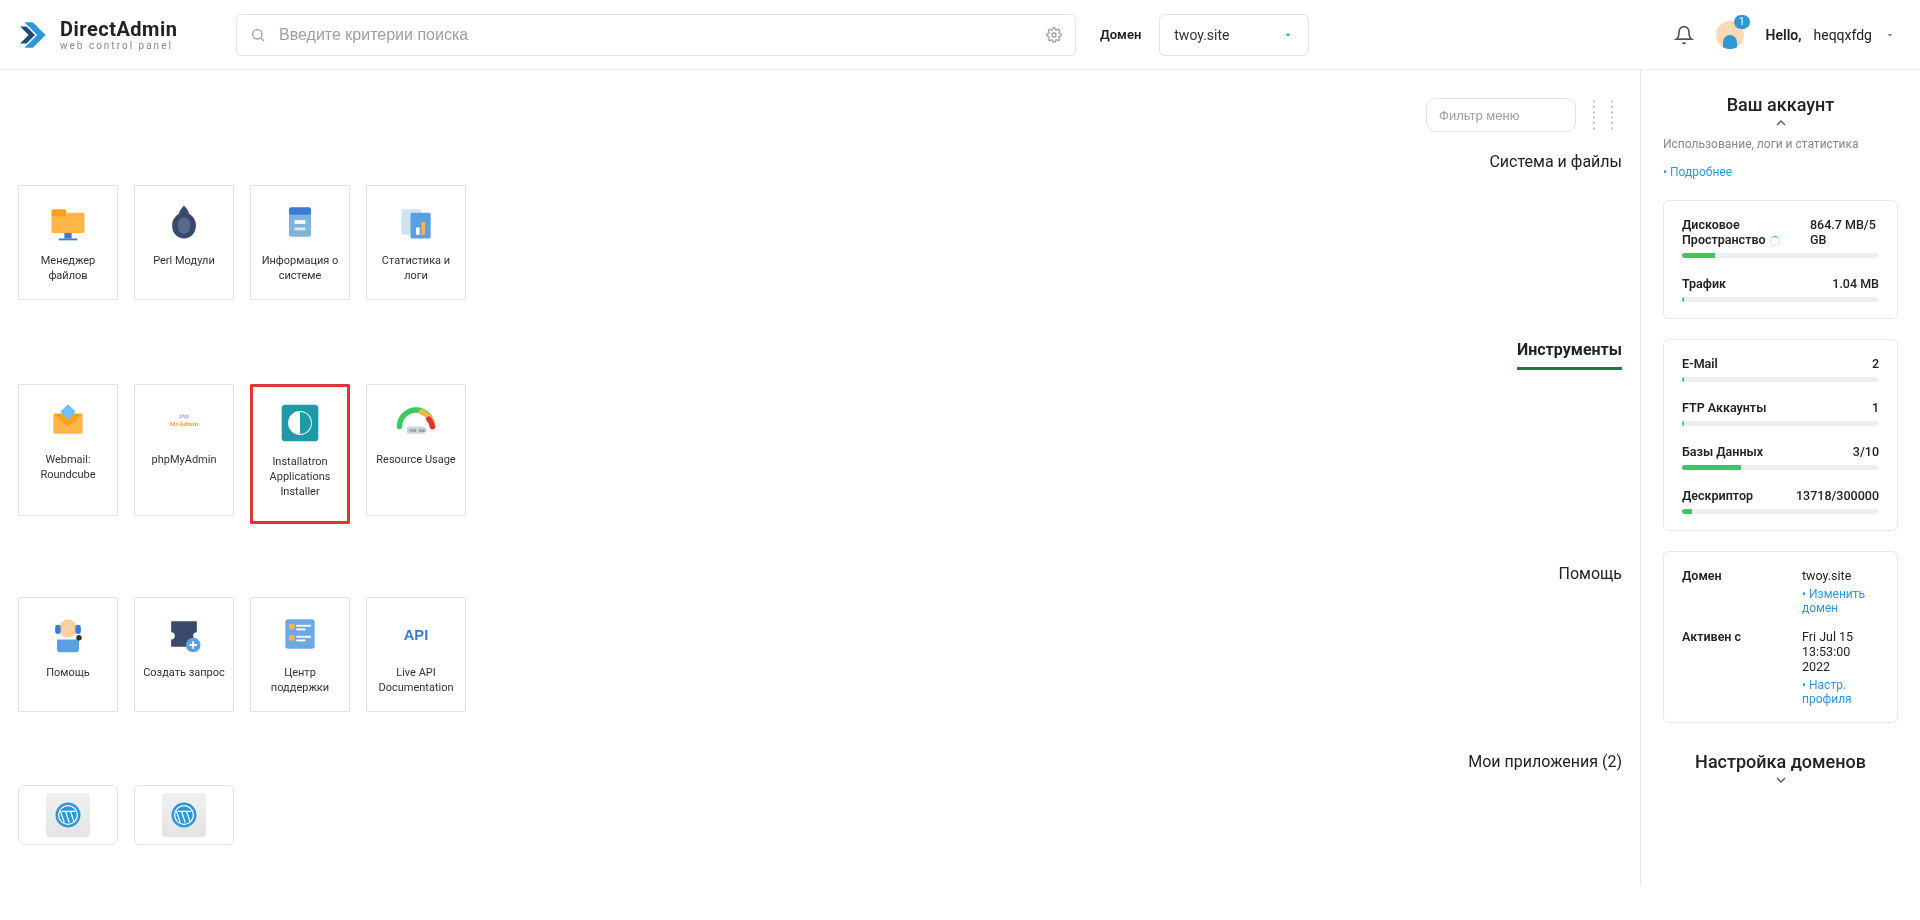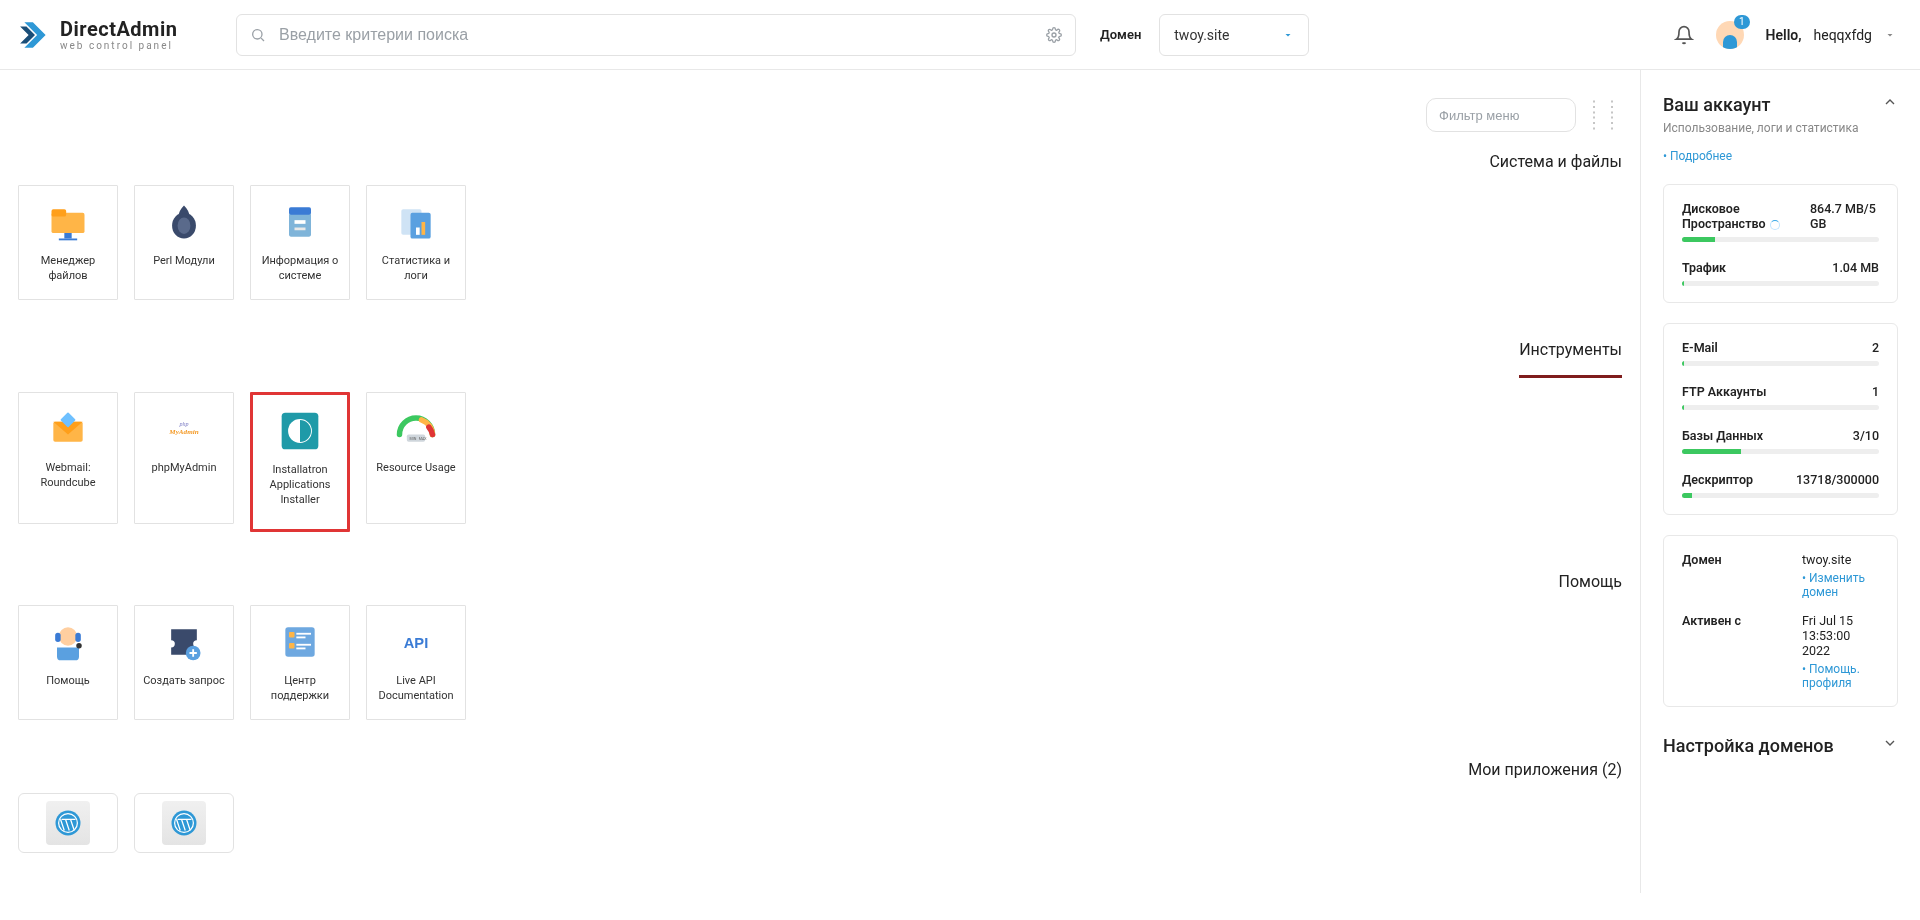--- a/index.html
+++ b/index.html
@@ -40,37 +40,37 @@
 
 
 .filter-row { display: flex; justify-content: flex-end; align-items: center; gap: 10px; margin-bottom: 20px; }
 .filter-input { width: 150px; height: 34px; border: 1px solid #e2e2e2; border-radius: 10px; padding: 0 12px; font-size: 13px; outline: none; }
 .filter-input::placeholder { color: #9aa0a6; }
 .drag-handle { color: #bbb; cursor: grab; font-size: 16px; line-height: 1; }
 .drag-handle span { display:block; letter-spacing:2px; }
 
 
 .section-title { font-size: 16px; font-weight: 400; margin: 8px 0 14px; color: #222; text-align: right; }
-.tools-title { display: inline-block; padding-bottom: 16px; border-bottom: 3px solid #7f1d1d; }
+.tools-title { display: inline-block; padding-bottom: 8px; border-bottom: 3px solid #15803d; font-weight: bold; }
 
 .tiles { display: flex; flex-wrap: wrap; gap: 16px; margin-bottom: 40px; }
 .tile { width: 100px; height: 115px; border: 1px solid #e2e2e2; border-radius: 1px; display: flex; flex-direction: column; align-items: center; justify-content: flex-start; padding: 14px 6px 8px; text-align: center; cursor: pointer; }
 .tile.highlight { border: 3px solid #e03535; height: 140px; }
 .tile-icon { width: 44px; height: 44px; display: flex; align-items: center; justify-content: center; margin-bottom: 10px; }
 .tile-label { font-size: 11px; line-height: 1.35; color: #333; }
 
 .tile.tall { height: 132px;  } 
 .apps-row { display:flex; gap:16px; }
 
 
 .wp-box { width:100px; height:60px; border:1px solid #e2e2e2; border-radius:6px; display:flex; align-items:center; justify-content:center; cursor:pointer; }
 .wp-badge { width:44px; height:44px; border-radius:4px; background:linear-gradient(#f0f0f0,#e4e4e4); display:flex; align-items:center; justify-content:center; }
 
 
-.panel-head { display: flex; align-items: flex-start; justify-content: space-between; cursor: pointer; margin-bottom: 6px; }
+.panel-head { display: flex; align-items: center; justify-content: space-between; cursor: pointer; margin-bottom: 6px; flex-direction: column; }
 .panel-head h3 { font-size: 18px; font-weight: 500; }
 .panel-sub { font-size: 12px; color: #888; margin-bottom: 10px; }
 .link { color: #2e98d6; font-size: 12px; }
 .card { border: 1px solid #e8e8e8; border-radius: 6px; padding: 16px 18px; margin-top: 20px; }
 .metric { margin-bottom: 18px; }
 .metric:last-child { margin-bottom: 0; }
 .metric-row { display: flex; justify-content: space-between; font-size: 12.5px; font-weight: 600; margin-bottom: 6px; }
 .metric-row .val { font-weight: 500; }
 .bar { height: 5px; background: #eee; border-radius: 3px; overflow: hidden; }
 .bar > span { display:block; height: 100%; background: #3cc860; }
@@ -405,21 +405,21 @@
     <div class="card">
       <div class="kv">
         <span class="k">Домен</span>
         <span>
           <span>twoy.site</span>
           <a href="#" class="link">• <span>Изменить домен</span></a>
         </span>
         <span class="k">Активен с</span>
         <span>
           <span>Fri Jul 15 13:53:00 2022</span>
-          <a href="#" class="link">• <span>Помощь. профиля</span></a>
+          <a href="#" class="link">• <span>Настр. профиля</span></a>
         </span>
       </div>
     </div>
 
     <div class="panel-head collapsed">
       <h3>Настройка доменов</h3>
       <svg width="16" height="16" viewBox="0 0 24 24" fill="none" stroke="#555" stroke-width="2">
           <polyline points="6 9 12 15 18 9"></polyline>
         </svg>
     </div>

